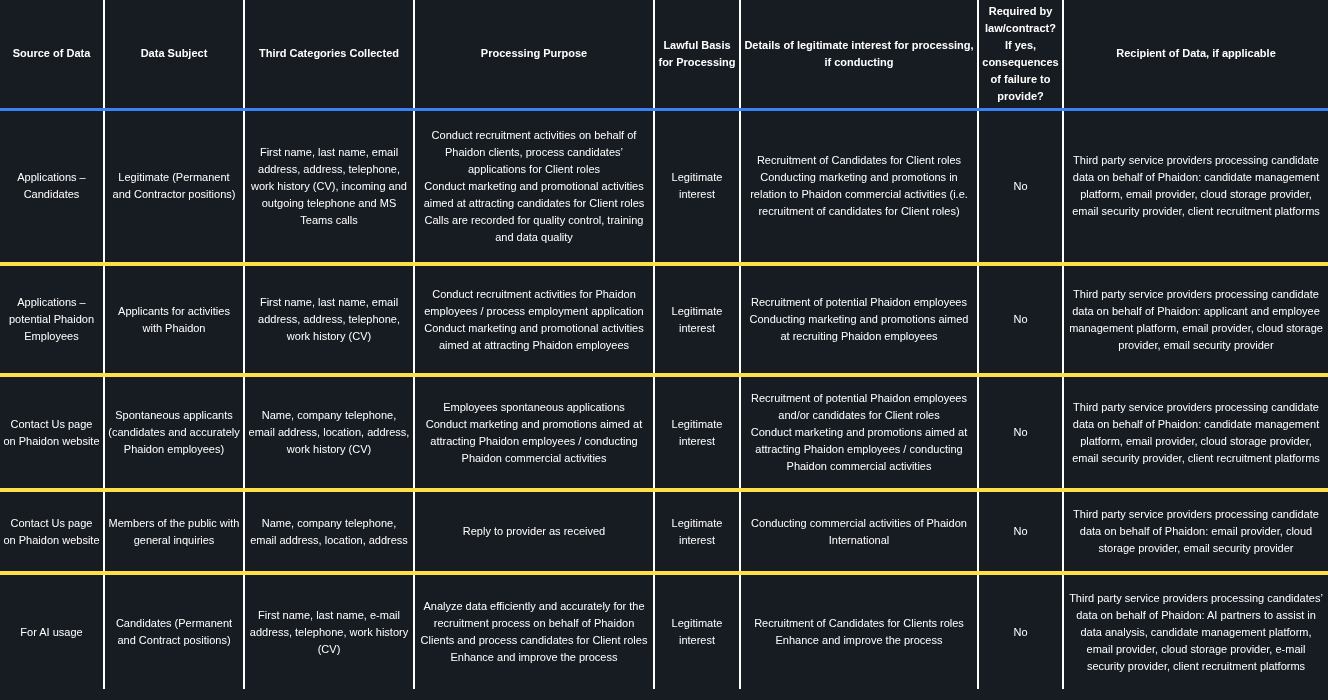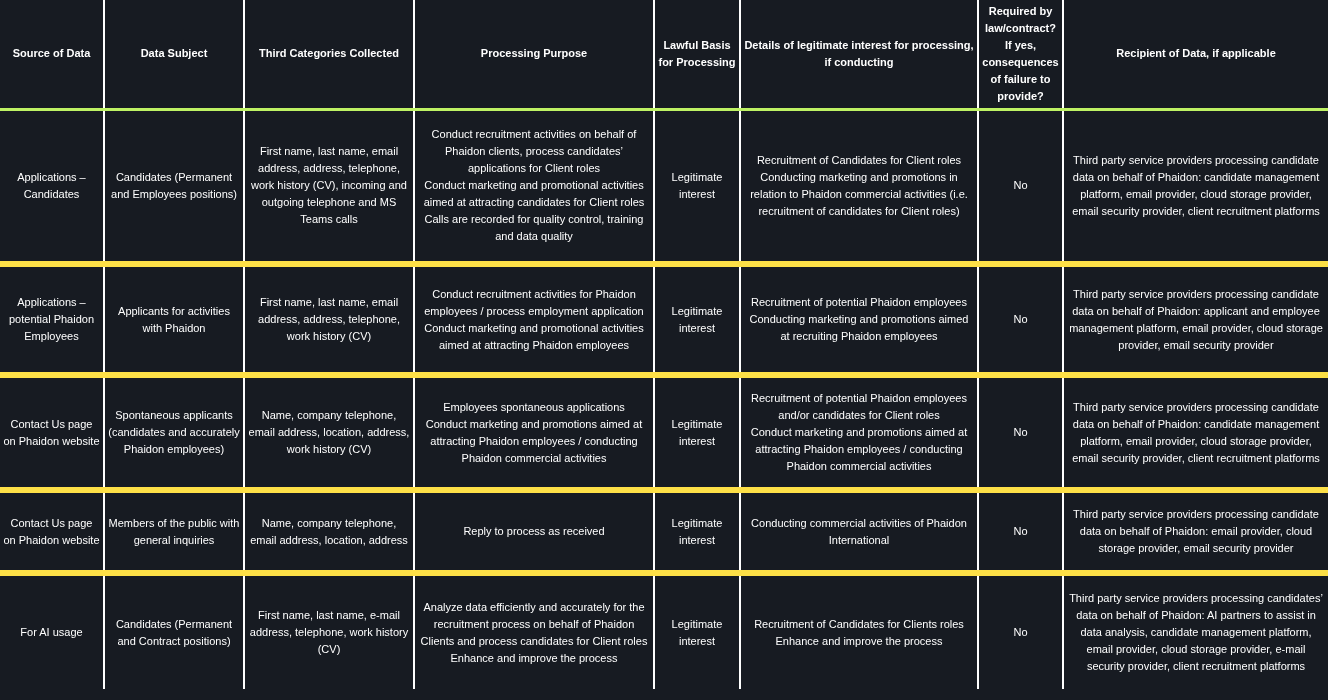--- a/index.html
+++ b/index.html
@@ -12,32 +12,32 @@
     font-family: "Liberation Sans", sans-serif;
   }
   table.data-table {
     width: 1328px;
     table-layout: fixed;
     border-collapse: collapse;
     color: #ffffff;
   }
   th, td {
     border-right: 2px solid #ffffff;
-    border-bottom: 6px solid #fde047;
+    border-bottom: 4px solid #fde047;
     text-align: center;
     vertical-align: middle;
     padding: 2px 3px;
     white-space: pre-line;
     overflow: hidden;
     font-size: 11px;
     line-height: 17px;
   }
   th {
     font-weight: bold;
-    border-bottom: 3px solid #bef264;
+    border-bottom: 3px solid #3b82f6;
   }
   th:last-child, td:last-child { border-right: none; }
   tr.last-row td { border-bottom: none; }
   tr.hdr    { height: 109px; }
   tr.row-0  { height: 155px; }
   tr.row-1  { height: 111px; }
   tr.row-2  { height: 115px; }
   tr.row-3  { height:  83px; }
   tr.row-4  { height: 116px; }
 </style>
@@ -64,21 +64,21 @@
       <th>Lawful Basis for Processing</th>
       <th>Details of legitimate interest for processing, if conducting</th>
       <th>Required by law/contract?
 If yes, consequences of failure to provide?</th>
       <th>Recipient of Data, if applicable</th>
     </tr>
   </thead>
   <tbody>
     <tr class="row-0">
       <td>Applications – Candidates</td>
-      <td>Candidates (Permanent and Employees positions)</td>
+      <td>Legitimate (Permanent and Contractor positions)</td>
       <td>First name, last name, email address, address, telephone, work history (CV), incoming and outgoing telephone and MS Teams calls</td>
       <td>Conduct recruitment activities on behalf of Phaidon clients, process candidates’ applications for Client roles
 Conduct marketing and promotional activities aimed at attracting candidates for Client roles
 Calls are recorded for quality control, training and data quality</td>
       <td>Legitimate interest</td>
       <td>Recruitment of Candidates for Client roles
 Conducting marketing and promotions in relation to Phaidon commercial activities (i.e. recruitment of candidates for Client roles)</td>
       <td>No</td>
       <td>Third party service providers processing candidate data on behalf of Phaidon: candidate management platform, email provider, cloud storage provider, email security provider, client recruitment platforms</td>
     </tr>
@@ -103,21 +103,21 @@
       <td>Legitimate interest</td>
       <td>Recruitment of potential Phaidon employees and/or candidates for Client roles
 Conduct marketing and promotions aimed at attracting Phaidon employees / conducting Phaidon commercial activities</td>
       <td>No</td>
       <td>Third party service providers processing candidate data on behalf of Phaidon: candidate management platform, email provider, cloud storage provider, email security provider, client recruitment platforms</td>
     </tr>
     <tr class="row-3">
       <td>Contact Us page on Phaidon website</td>
       <td>Members of the public with general inquiries</td>
       <td>Name, company telephone, email address, location, address</td>
-      <td>Reply to process as received</td>
+      <td>Reply to provider as received</td>
       <td>Legitimate interest</td>
       <td>Conducting commercial activities of Phaidon International</td>
       <td>No</td>
       <td>Third party service providers processing candidate data on behalf of Phaidon: email provider, cloud storage provider, email security provider</td>
     </tr>
     <tr class="row-4 last-row">
       <td>For AI usage</td>
       <td>Candidates (Permanent and Contract positions)</td>
       <td>First name, last name, e-mail address, telephone, work history (CV)</td>
       <td>Analyze data efficiently and accurately for the recruitment process on behalf of Phaidon Clients and process candidates for Client roles

